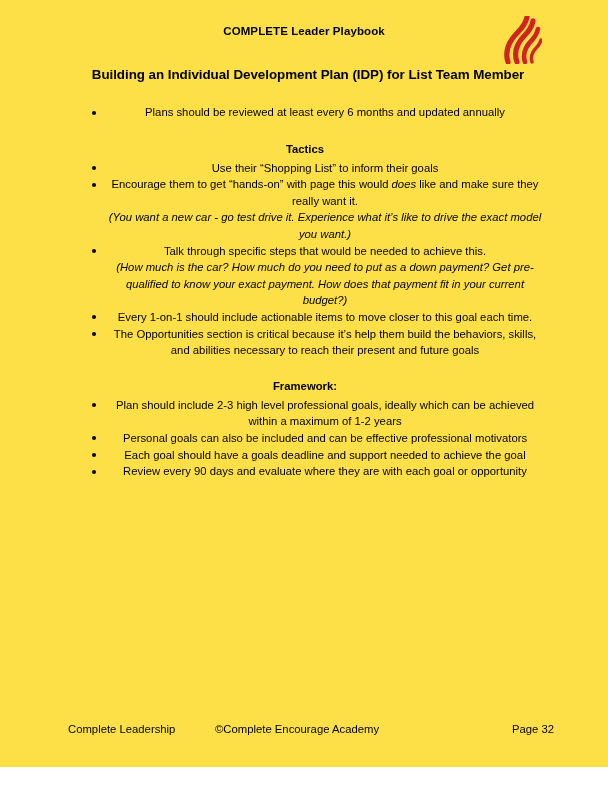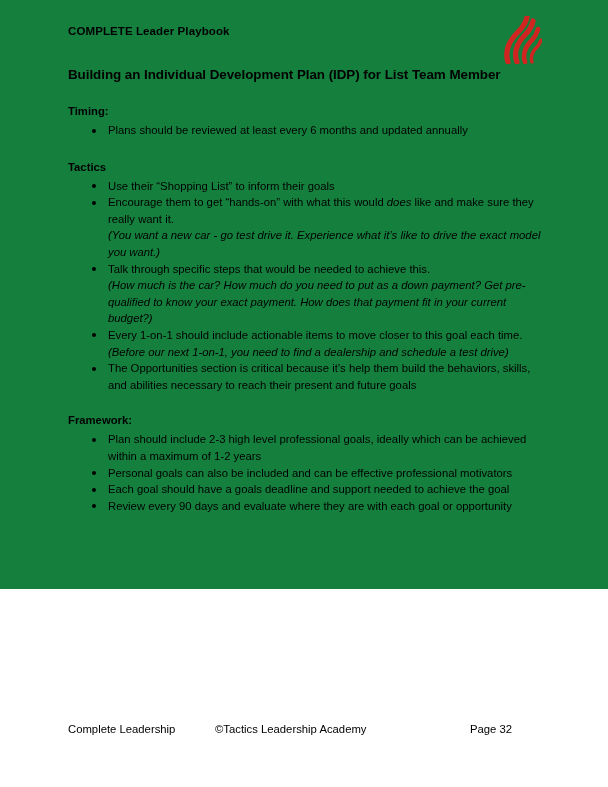--- a/index.html
+++ b/index.html
@@ -12,22 +12,23 @@
     height: 787px;
     font-family: "Liberation Sans", sans-serif;
     color: #000000;
     position: relative;
     overflow: hidden;
   }
   .page {
     position: absolute;
     left: 0; top: 0;
     width: 608px;
-    height: 589px;
-    background: #15803d;
+    height: 767px;
+    background: #fde047;
+    text-align: center;
   }
 
   
   .header-row {
     position: absolute;
     left: 68px;
     top: 24px;
     width: 472px;
     height: 50px;
   }
@@ -107,21 +108,21 @@
     position: absolute;
     left: 0;
     top: 721px;
     width: 608px;
     height: 18px;
     font-size: 11.3px;
     line-height: 16px;
   }
   .footer .f-left  { position: absolute; left: 68px;  top: 0; }
   .footer .f-mid   { position: absolute; left: 215px; top: 0; }
-  .footer .f-right { position: absolute; left: 470px; top: 0; }
+  .footer .f-right { position: absolute; left: 512px; top: 0; }
 </style>
 </head>
 <body>
 
 <div class="page">
 
   <div class="header-row">
     <div class="doc-kicker">COMPLETE Leader Playbook</div>
     <div class="logo">
       <svg viewBox="0 0 44 48" width="44" height="48" aria-hidden="true">
@@ -133,45 +134,43 @@
         </g>
       </svg>
     </div>
   </div>
 
   <div class="doc-title">Building an Individual Development Plan (IDP) for List Team Member</div>
 
   <div class="body">
 
     <div class="section">
-      <div class="section-heading">Timing:</div>
       <ul class="bullets">
         <li><span>Plans should be reviewed at least every 6 months and updated annually</span></li>
       </ul>
     </div>
 
     <div class="section-gap-lg"></div>
 
     <div class="section">
       <div class="section-heading">Tactics</div>
       <ul class="bullets">
         <li>
           <span>Use their “Shopping List” to inform their goals</span>
         </li>
         <li>
-          <span>Encourage them to get “hands-on” with what this would </span><span class="it">does</span><span> like and make sure they really want it.</span>
+          <span>Encourage them to get “hands-on” with page this would </span><span class="it">does</span><span> like and make sure they really want it.</span>
           <span class="note">(You want a new car - go test drive it. Experience what it’s like to drive the exact model you want.)</span>
         </li>
         <li>
           <span>Talk through specific steps that would be needed to achieve this.</span>
           <span class="note">(How much is the car? How much do you need to put as a down payment? Get pre-qualified to know your exact payment. How does that payment fit in your current budget?)</span>
         </li>
         <li>
           <span>Every 1-on-1 should include actionable items to move closer to this goal each time.</span>
-          <span class="note">(Before our next 1-on-1, you need to find a dealership and schedule a test drive)</span>
         </li>
         <li>
           <span>The Opportunities section is critical because it’s help them build the behaviors, skills, and abilities necessary to reach their present and future goals</span>
         </li>
       </ul>
     </div>
 
     <div class="section-gap-md"></div>
 
     <div class="section">
@@ -181,17 +180,17 @@
         <li><span>Personal goals can also be included and can be effective professional motivators</span></li>
         <li><span>Each goal should have a goals deadline and support needed to achieve the goal</span></li>
         <li><span>Review every 90 days and evaluate where they are with each goal or opportunity</span></li>
       </ul>
     </div>
 
   </div>
 
   <div class="footer">
     <div class="f-left">Complete Leadership</div>
-    <div class="f-mid">©Tactics Leadership Academy</div>
+    <div class="f-mid">©Complete Encourage Academy</div>
     <div class="f-right">Page 32</div>
   </div>
 
 </div>
 
 </body></html>

